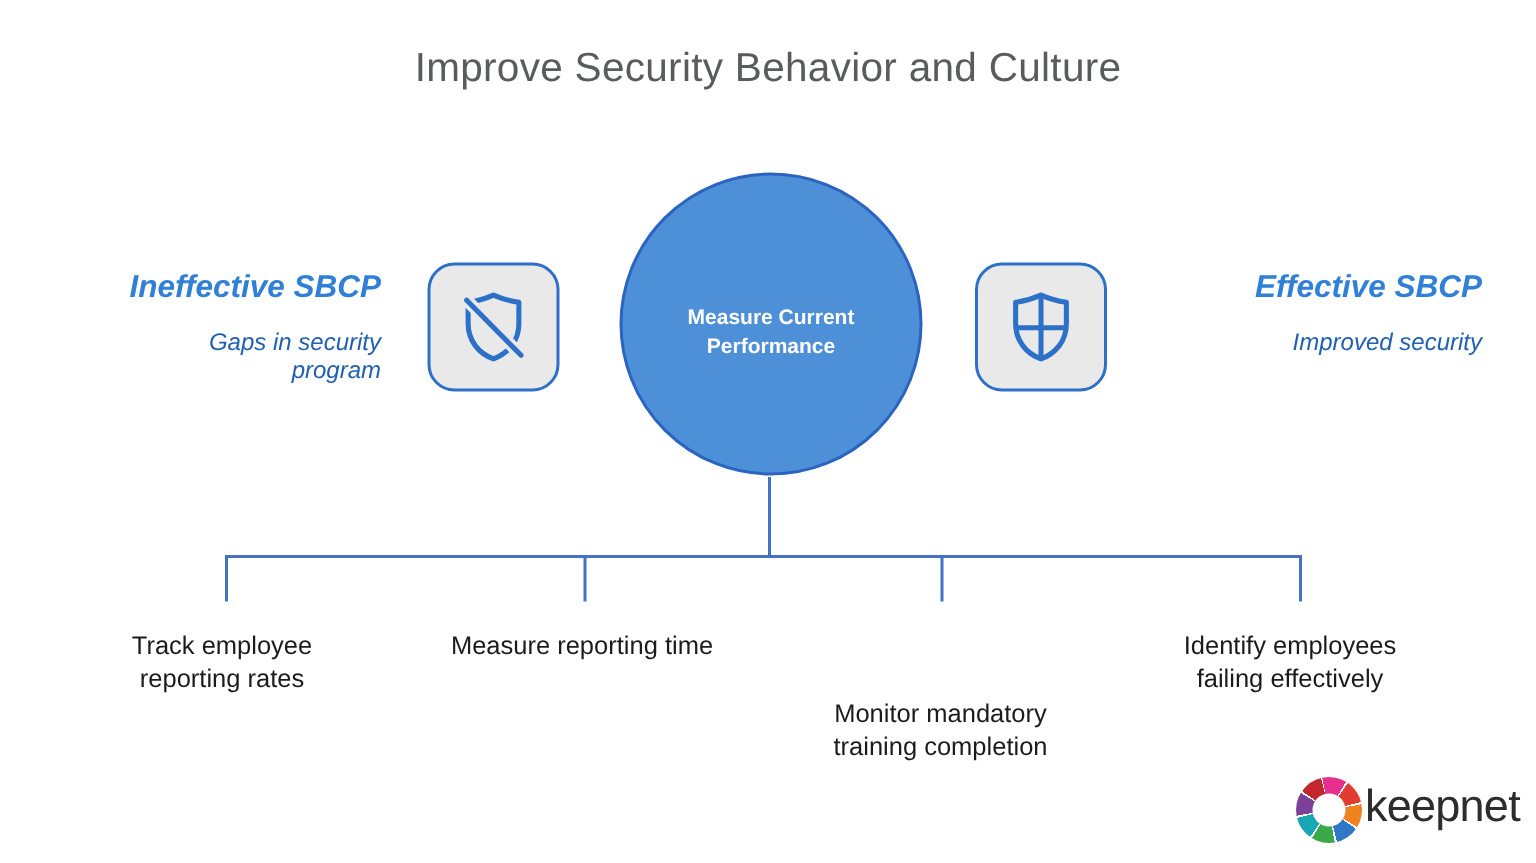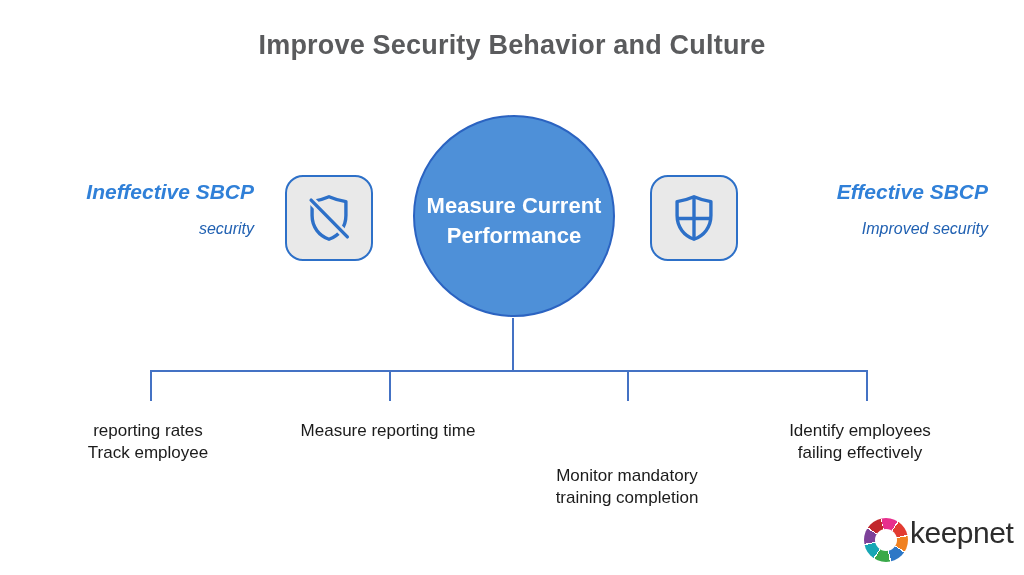--- a/index.html
+++ b/index.html
@@ -12,21 +12,21 @@
     height: 575px;
     background: #ffffff;
     overflow: hidden;
   }
 
   .page-title {
     position: absolute;
     top: 30px; left: 0; width: 1024px;
     text-align: center;
     font-size: 27px;
-    font-weight: bold;
+    font-weight: normal;
     color: #5a5b5d;
     letter-spacing: 0.2px;
   }
 
   
   .side-group { position: absolute; top: 180px; font-style: italic; }
   .side-group.left  { left: 40px;  width: 214px; text-align: right; }
   .side-group.right { left: 764px; width: 224px; text-align: right; }
   .side-heading {
     font-size: 21px;
@@ -62,21 +62,21 @@
     width: 202px; height: 202px;
     border-radius: 50%;
     background: #4e90d8;
     border: 2px solid #2b63c1;
     display: flex; flex-direction: column;
     align-items: center; justify-content: center;
     padding-top: 10px;
   }
   .center-circle .circle-text {
     color: #ffffff;
-    font-size: 22px;
+    font-size: 14px;
     font-weight: bold;
     text-align: center;
     line-height: 1.35;
   }
   .center-circle .circle-text span { display: block; }
 
   
   .line { position: absolute; background: #4472c4; }
   .v-trunk  { left: 512px; top: 318px; width: 2px; height: 52px; }
   .h-rail   { left: 150px; top: 370px; width: 718px; height: 2px; }
@@ -99,21 +99,21 @@
   .branch-label span { display: block; }
   .branch-1 { left: 28px; }
   .branch-2 { left: 268px; }
   .branch-3 { left: 507px; margin-top: 45px; }
   .branch-4 { left: 740px; }
 
   
   .logo {
     position: absolute;
     left: 864px; top: 518px;
-    display: flex; align-items: flex-start;
+    display: flex; align-items: center;
   }
   .logo-ring {
     position: relative;
     width: 44px; height: 44px;
     border-radius: 50%;
   }
   .logo-ring::after {
     content: "";
     position: absolute;
     inset: 11px;
@@ -132,21 +132,22 @@
 </head>
 <body>
 
 <div class="canvas">
 
   <div class="page-title">Improve Security Behavior and Culture</div>
 
   <div class="side-group left">
     <div class="side-heading">Ineffective SBCP</div>
     <div class="side-sub">
-      <span>security</span>
+      <span>Gaps in security</span>
+      <span>program</span>
     </div>
   </div>
 
   <div class="icon-tile left">
     <svg width="58" height="58" viewBox="0 0 24 24" fill="none">
       <path d="M12 3.2 C14.5 4.3 17 4.9 19 5.2 V11 C19 15.8 16.1 19.3 12 20.8 C7.9 19.3 5 15.8 5 11 V5.2 C7 4.9 9.5 4.3 12 3.2 Z" stroke="#2d70c8" stroke-width="1.4" stroke-linejoin="round"></path>
       <line x1="4.6" y1="4.6" x2="19.6" y2="19.8" stroke="#e9e9e9" stroke-width="3.4" stroke-linecap="round"></line>
       <line x1="4.6" y1="4.6" x2="19.6" y2="19.8" stroke="#2d70c8" stroke-width="1.4" stroke-linecap="round"></line>
     </svg>
   </div>
@@ -174,22 +175,22 @@
   </div>
 
   <div class="line v-trunk"></div>
   <div class="line h-rail"></div>
   <div class="line stub stub-1"></div>
   <div class="line stub stub-2"></div>
   <div class="line stub stub-3"></div>
   <div class="line stub stub-4"></div>
 
   <div class="branch-label branch-1">
+    <span>Track employee</span>
     <span>reporting rates</span>
-    <span>Track employee</span>
   </div>
   <div class="branch-label branch-2">
     <span>Measure reporting time</span>
   </div>
   <div class="branch-label branch-3">
     <span>Monitor mandatory</span>
     <span>training completion</span>
   </div>
   <div class="branch-label branch-4">
     <span>Identify employees</span>

